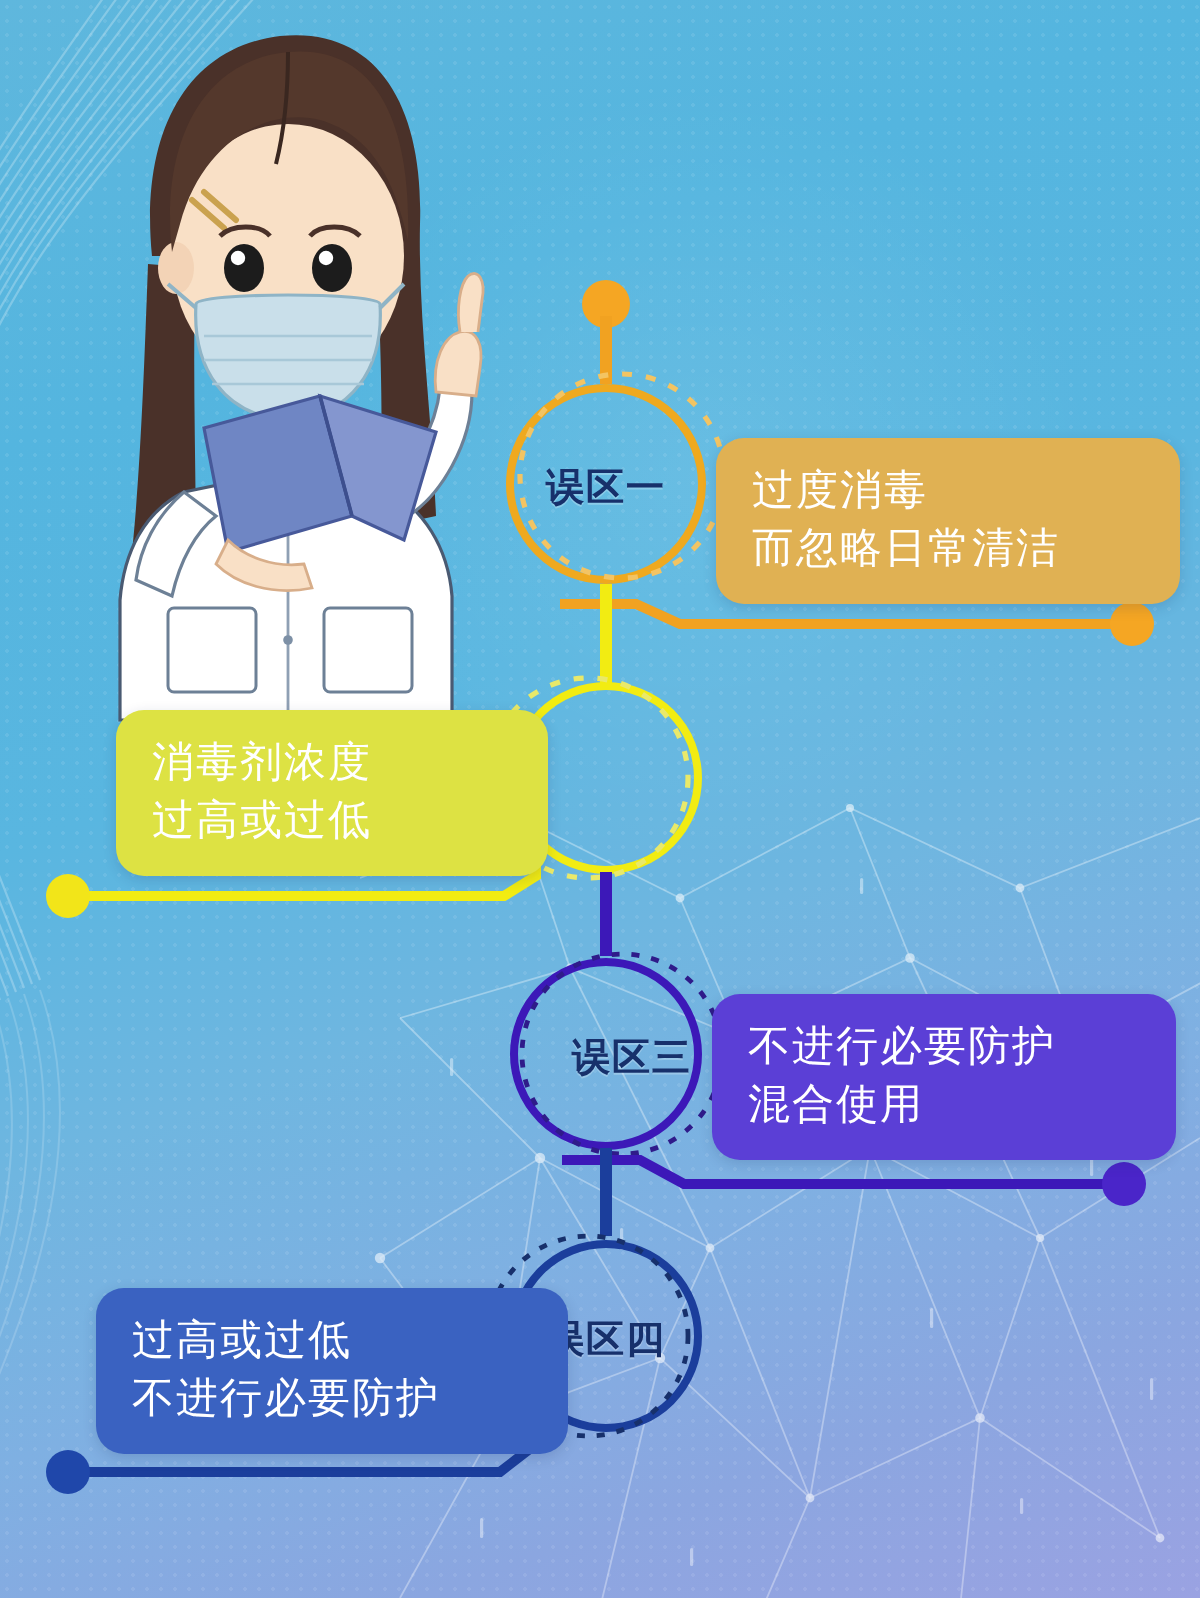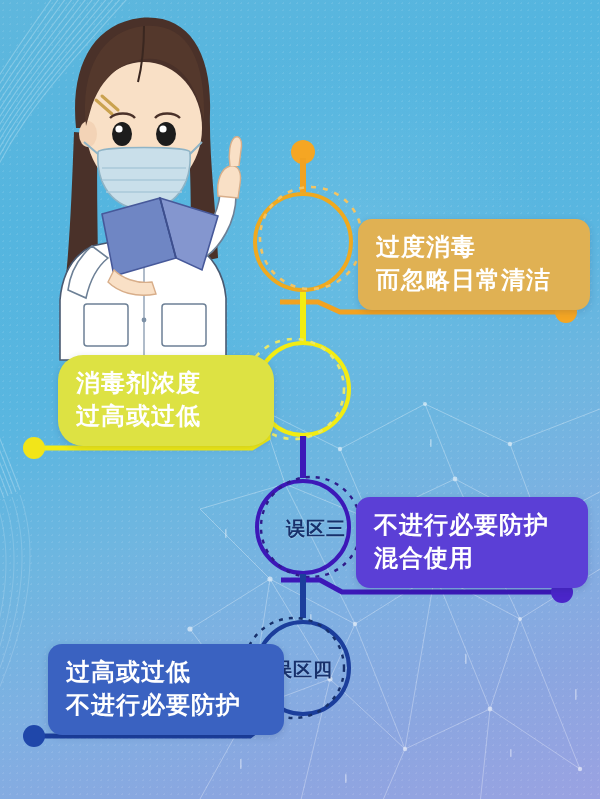--- a/index.html
+++ b/index.html
@@ -34,22 +34,22 @@
     position:absolute;width:96px;text-align:center;
     font-size:19px;font-weight:700;letter-spacing:1px;
     color:#17306b;
     text-shadow:0 1px 0 rgba(255,255,255,.25);
   }
 
   
   .callout{
     position:absolute;border-radius:14px;
     padding:12px 18px 13px 18px;
-    color:#ffffff;font-weight:700;
-    font-size:24px;line-height:1.38;
+    color:#ffffff;font-weight:400;
+    font-size:21px;line-height:1.38;
     letter-spacing:1px;
     box-shadow:0 2px 7px rgba(20,40,90,.16);
     white-space:pre-line;
   }
   .c1{background:#e0b153;}
   .c2{background:#dde243;}
   .c3{background:#5b3fd6;}
   .c4{background:#3a62c1;}
 
   
@@ -230,27 +230,28 @@
 
     <g>
       <line x1="303" y1="574" x2="303" y2="618" stroke="#1b3e9c" stroke-width="6"></line>
       <circle cx="303" cy="668" r="46" fill="none" stroke="#1b3e9c" stroke-width="4"></circle>
       <circle cx="294" cy="668" r="50" fill="none" stroke="#17306b" stroke-width="2.4" stroke-dasharray="4 6"></circle>
       <path d="M268,715 L268,722 L250,736 L44,736" fill="none" stroke="#1b3e9c" stroke-width="5"></path>
       <circle cx="34" cy="736" r="11" fill="#1f47aa"></circle>
     </g>
   </svg>
 
+  <div class="node-label" style="left:255px;top:231px;">误区一</div>
   <div class="node-label" style="left:268px;top:516px;">误区三</div>
   <div class="node-label" style="left:255px;top:657px;">误区四</div>
 
   <div class="callout c1" style="left:358px;top:219px;width:196px;">过度消毒
 而忽略日常清洁</div>
 
-  <div class="callout c2" style="left:58px;top:355px;width:180px;border-radius:25px;">消毒剂浓度
+  <div class="callout c2" style="left:58px;top:355px;width:180px;">消毒剂浓度
 过高或过低</div>
 
   <div class="callout c3" style="left:356px;top:497px;width:196px;">不进行必要防护
 混合使用</div>
 
   <div class="callout c4" style="left:48px;top:644px;width:200px;">过高或过低
 不进行必要防护</div>
 
 </div>
 

